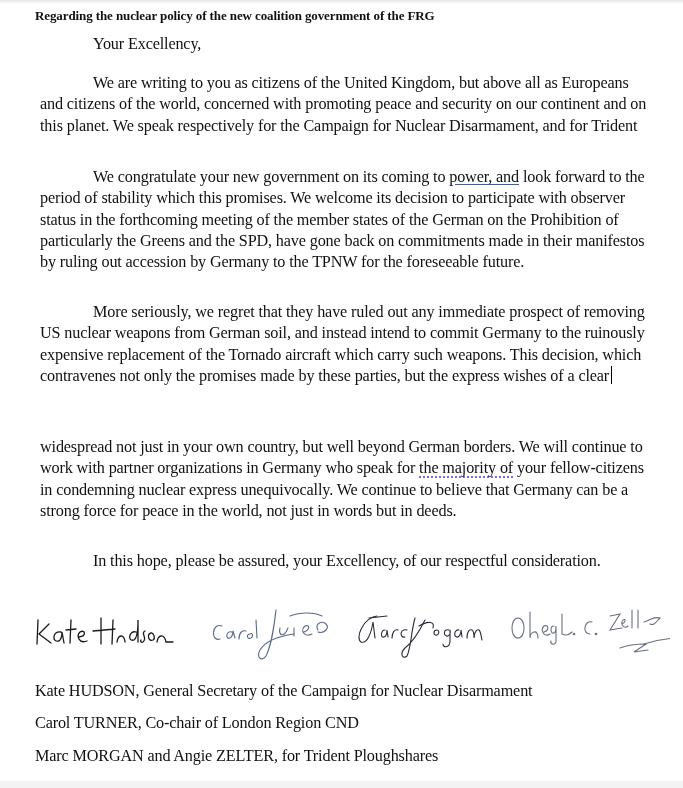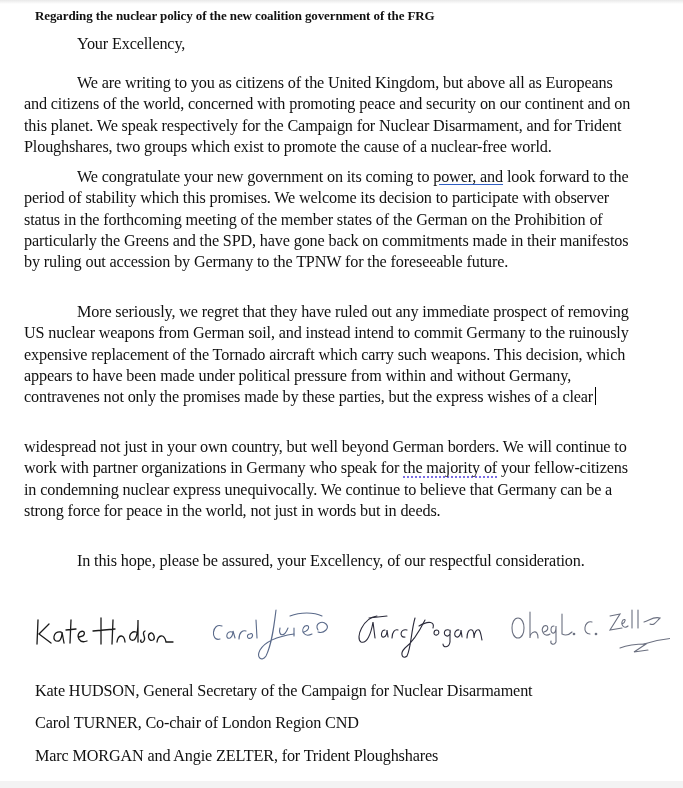--- a/index.html
+++ b/index.html
@@ -26,21 +26,21 @@
     position: absolute; left: 35px; top: 8px;
     font-weight: bold; font-size: 13px; letter-spacing: -0.1px;
     white-space: nowrap;
   }
   .para {
     position: absolute; left: 24px; width: 640px;
     font-size: 16.2px; line-height: 21.3px;
     text-indent: 53px;
     letter-spacing: -0.15px;
   }
-  .line { display: block; white-space: nowrap; }
+  .line { display: block; white-space: nowrap; margin-left: 16px; }
   .line.first { padding-left: 53px; }
   .para .line { text-indent: 0; }
   .u-blue { text-decoration: underline; text-decoration-color: #2f5fc4; text-underline-offset: 2px; }
   .u-dotted { text-decoration: underline dotted; text-decoration-color: #5a4be0; text-underline-offset: 3px; }
   .cursor { display: inline-block; width: 1px; height: 18px; background: #000; vertical-align: -3px; margin-left: 2px; }
   .sig-row { position: absolute; left: 30px; top: 604px; width: 640px; height: 60px; }
   .sig { position: absolute; }
   .signatory {
     position: absolute; left: 35px;
     font-size: 16.2px; white-space: nowrap; letter-spacing: -0.15px;
@@ -55,36 +55,34 @@
 <div class="title">Regarding the nuclear policy of the new coalition government of the FRG</div>
 
 <div class="para" style="top:34px;">
   <span class="line first">Your Excellency,</span>
 </div>
 
 <div class="para" style="top:73px; text-indent:0;">
   <span class="line first">We are writing to you as citizens of the United Kingdom, but above all as Europeans</span>
   <span class="line">and citizens of the world, concerned with promoting peace and security on our continent and on</span>
   <span class="line">this planet. We speak respectively for the Campaign for Nuclear Disarmament, and for Trident</span>
-  <span class="line">Ploughshares, two groups which exist to promote the cause of a nuclear-free world.</span>
 </div>
 
 <div class="para" style="top:167px; text-indent:0;">
   <span class="line first"><span>We congratulate your new government on its coming to </span><span class="u-blue">power, and</span><span> look forward to the</span></span>
   <span class="line">period of stability which this promises. We welcome its decision to participate with observer</span>
   <span class="line">status in the forthcoming meeting of the member states of the German on the Prohibition of</span>
   <span class="line">particularly the Greens and the SPD, have gone back on commitments made in their manifestos</span>
   <span class="line">by ruling out accession by Germany to the TPNW for the foreseeable future.</span>
 </div>
 
 <div class="para" style="top:302px; text-indent:0;">
   <span class="line first">More seriously, we regret that they have ruled out any immediate prospect of removing</span>
   <span class="line">US nuclear weapons from German soil, and instead intend to commit Germany to the ruinously</span>
   <span class="line">expensive replacement of the Tornado aircraft which carry such weapons. This decision, which</span>
-  <span class="line">appears to have been made under political pressure from within and without Germany,</span>
   <span class="line"><span>contravenes not only the promises made by these parties, but the express wishes of a clear</span><span class="cursor"></span></span>
 </div>
 
 <div class="para" style="top:437px; text-indent:0;">
   <span class="line">widespread not just in your own country, but well beyond German borders. We will continue to</span>
   <span class="line"><span>work with partner organizations in Germany who speak for </span><span class="u-dotted">the majority of</span><span> your fellow-citizens</span></span>
   <span class="line">in condemning nuclear express unequivocally. We continue to believe that Germany can be a</span>
   <span class="line">strong force for peace in the world, not just in words but in deeds.</span>
 </div>
 

